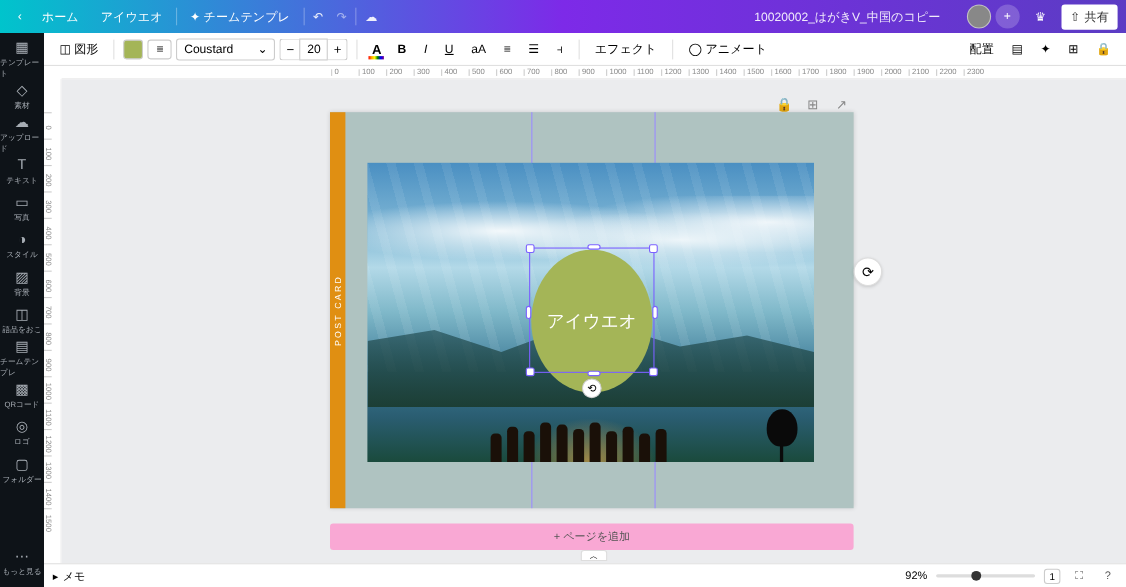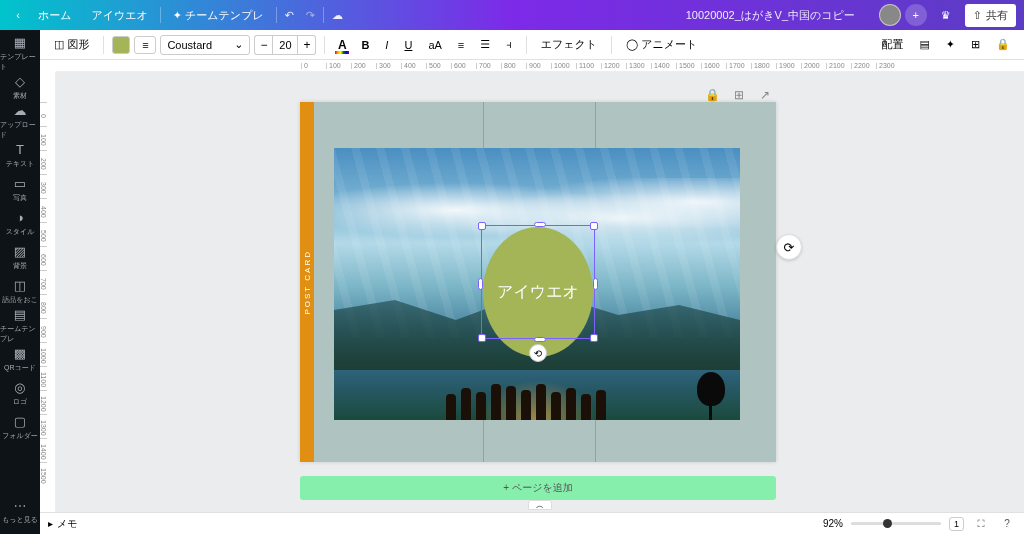--- a/index.html
+++ b/index.html
@@ -71,21 +71,21 @@
 .handle.bl { bottom: -4px; left: -4px; } .handle.br { bottom: -4px; right: -4px; }
 .handle.tm { top: -4px; left: 50%; margin-left: -4px; width: 12px; height: 5px; border-radius: 3px; }
 .handle.bm { bottom: -4px; left: 50%; margin-left: -4px; width: 12px; height: 5px; border-radius: 3px; }
 .handle.ml { left: -4px; top: 50%; margin-top: -4px; width: 5px; height: 12px; border-radius: 3px; }
 .handle.mr { right: -4px; top: 50%; margin-top: -4px; width: 5px; height: 12px; border-radius: 3px; }
 .rotate-handle { position: absolute; bottom: -24px; left: 50%; margin-left: -9px; width: 18px; height: 18px; background: #fff; border: 1px solid #ccc; border-radius: 50%; display: flex; align-items: center; justify-content: center; font-size: 10px; cursor: pointer; }
 .guide-v { position: absolute; top: 0; bottom: 0; width: 1px; background: #9b8cff; }
 
 .float-rotate { position: absolute; top: 162px; right: 222px; width: 26px; height: 26px; background: #fff; border-radius: 50%; border: 1px solid #ddd; display: flex; align-items: center; justify-content: center; cursor: pointer; font-size: 13px; box-shadow: 0 1px 3px rgba(0,0,0,.15); }
 
-.add-page { position: absolute; top: 404px; left: 244px; width: 476px; height: 24px; background: #86efac; display: flex; align-items: center; justify-content: center; font-size: 10px; color: #555; cursor: pointer; border-radius: 3px; }
+.add-page { position: absolute; top: 404px; left: 244px; width: 476px; height: 24px; background: #f9a8d4; display: flex; align-items: center; justify-content: center; font-size: 10px; color: #555; cursor: pointer; border-radius: 3px; }
 .page-arrow { position: absolute; bottom: 2px; left: 50%; margin-left: -12px; width: 24px; height: 10px; background: #fff; border: 1px solid #ddd; border-radius: 3px 3px 0 0; display: flex; align-items: center; justify-content: center; font-size: 8px; cursor: pointer; }
 
 
 .bottombar { position: absolute; bottom: 0; left: 40px; right: 0; height: 22px; background: #fff; border-top: 1px solid #e0e0e0; display: flex; align-items: center; padding: 0 8px; font-size: 10px; gap: 8px; }
 .bottombar .notes { display: flex; align-items: center; gap: 4px; cursor: pointer; }
 .bottombar .spacer { flex: 1; }
 .bottombar .zoom-slider { width: 90px; height: 3px; background: #ddd; border-radius: 2px; position: relative; cursor: pointer; }
 .bottombar .zoom-slider::after { content: ''; position: absolute; left: 36%; top: -3px; width: 9px; height: 9px; background: #333; border-radius: 50%; }
 .bottombar .bb-btn { width: 18px; height: 18px; display: flex; align-items: center; justify-content: center; cursor: pointer; color: #555; }
 .bottombar .page-ind { border: 1px solid #ccc; padding: 1px 4px; border-radius: 3px; font-size: 9px; }

